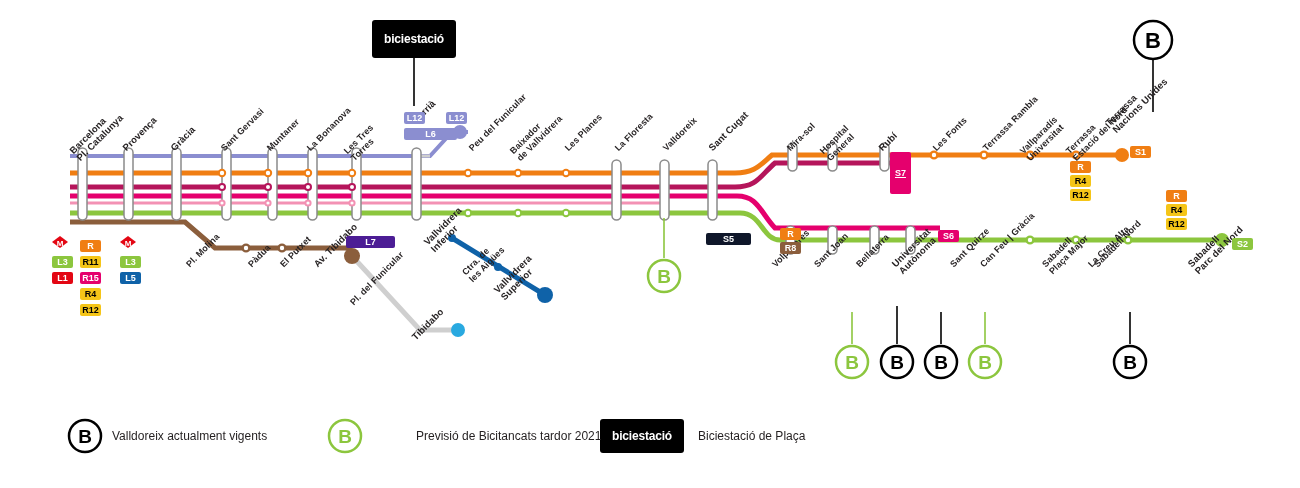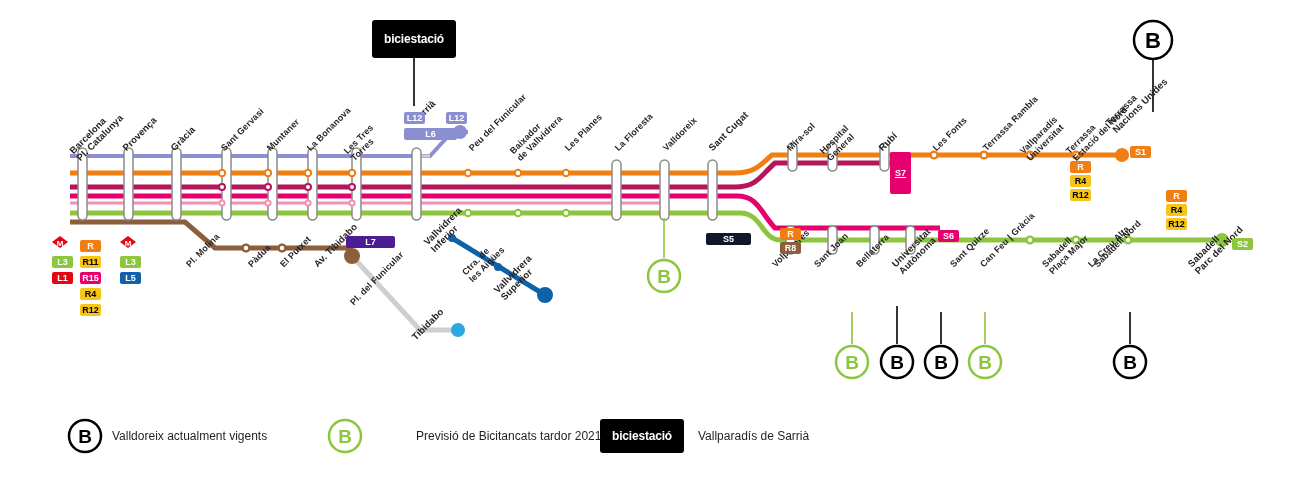--- a/index.html
+++ b/index.html
@@ -354,13 +354,13 @@
 
 <div class="bic-badge" style="left:372px;top:20px;width:84px;height:38px;">
   <span class="bt">biciestació</span>
 </div>
 <div class="bic-badge" style="left:600px;top:419px;width:84px;height:34px;">
   <span class="bt">biciestació</span>
 </div>
 
 <div class="legend-txt" style="left:112px;top:429px;">Valldoreix actualment vigents</div>
 <div class="legend-txt" style="left:372px;top:429px;margin-left:44px;">Previsió de Bicitancats tardor 2021</div>
-<div class="legend-txt" style="left:698px;top:429px;">Vallparadís de Sarrià</div>
+<div class="legend-txt" style="left:698px;top:429px;">Biciestació de Plaça</div>
 
 </body></html>

